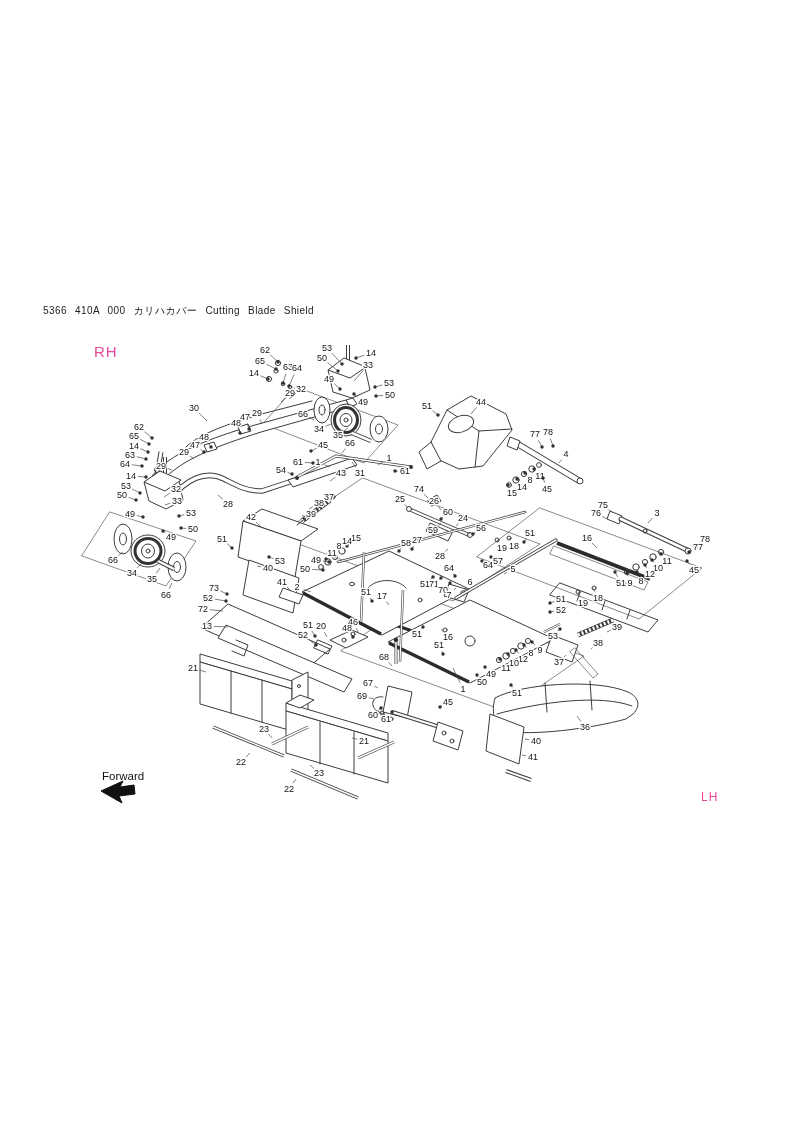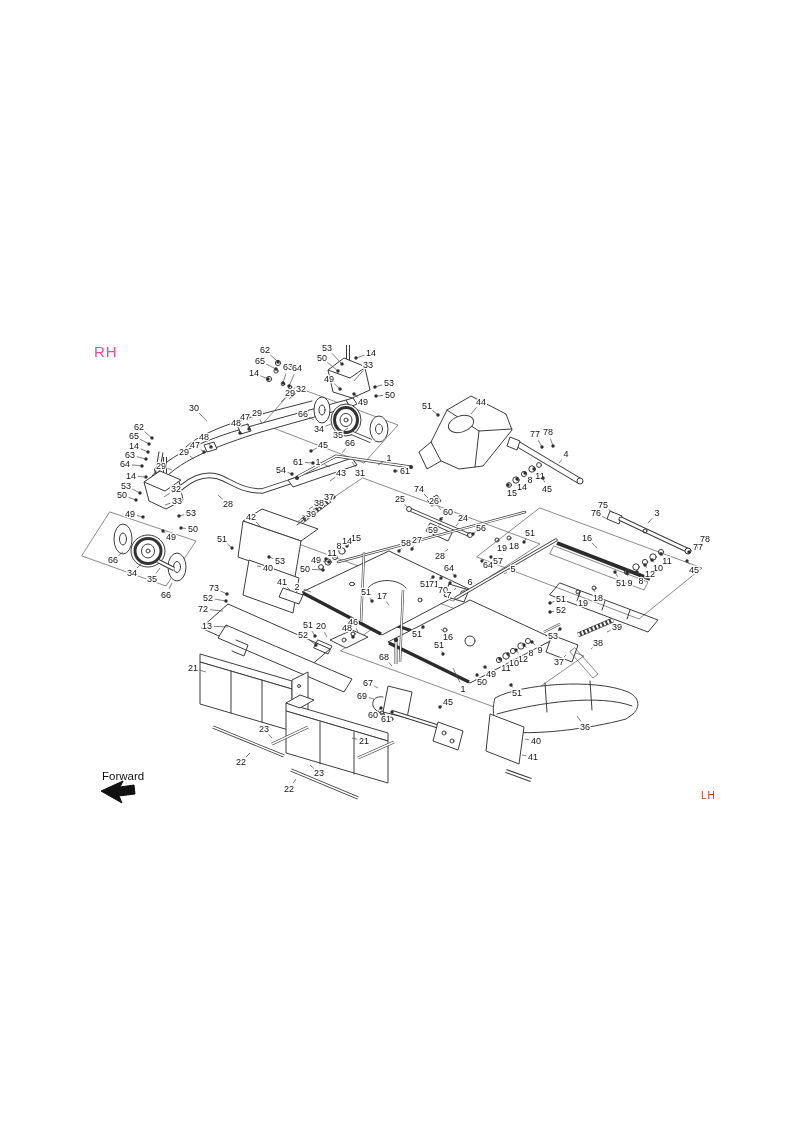--- a/index.html
+++ b/index.html
@@ -1,35 +1,36 @@
 <!DOCTYPE html>
 <html><head>
 <meta charset="utf-8">
 <style>
   html,body{margin:0;padding:0;background:#e8e8e8;}
   .page{position:relative;width:794px;height:1123px;background:#ffffff;margin:0 auto;
         font-family:"Liberation Sans",sans-serif;overflow:hidden;}
   .title{position:absolute;left:43px;top:304px;font-size:10px;color:#1c1c1c;
          letter-spacing:0.4px;word-spacing:5px;white-space:nowrap;}
   .rh{position:absolute;left:94px;top:343px;font-size:15px;color:#ec4899;letter-spacing:1px;}
-  .lh{position:absolute;left:701px;top:790px;font-size:10px;color:#c2410c;letter-spacing:1px;}
+  .lh{position:absolute;left:701px;top:790px;font-size:12px;color:#ec4899;letter-spacing:1px;}
   .fwd{position:absolute;left:102px;top:770px;font-size:11.5px;color:#111;text-align:center;}
   svg.art{position:absolute;left:0;top:0;}
   .ln{fill:none;stroke:#3c3c3c;stroke-width:1;stroke-linejoin:round;stroke-linecap:round;}
   .thin{stroke-width:0.6;}
   .fill{fill:#ffffff;stroke:#3c3c3c;stroke-width:1;stroke-linejoin:round;}
   .plabel{font-family:"Liberation Sans",sans-serif;font-size:9px;fill:#141414;
           text-anchor:middle;paint-order:stroke;stroke:#ffffff;stroke-width:2.5px;}
   .leader{stroke:#4a4a4a;stroke-width:0.7;}
   .dot{fill:#2f2f2f;stroke:none;}
 </style>
 </head>
 <body>
 
 <div class="page">
+  <div class="title">5366  410A  000  カリハカバー  Cutting  Blade  Shield</div>
   <div class="rh">RH</div>
   <div class="lh">LH</div>
   <div class="fwd">Forward</div>
 
   <svg class="art" width="794" height="1123" viewBox="0 0 794 1123">
 
     <g id="art">
 
       <g>
         <path class="ln thin" d="M296,387 L398,425 L364,463 L263,424 Z"></path>

